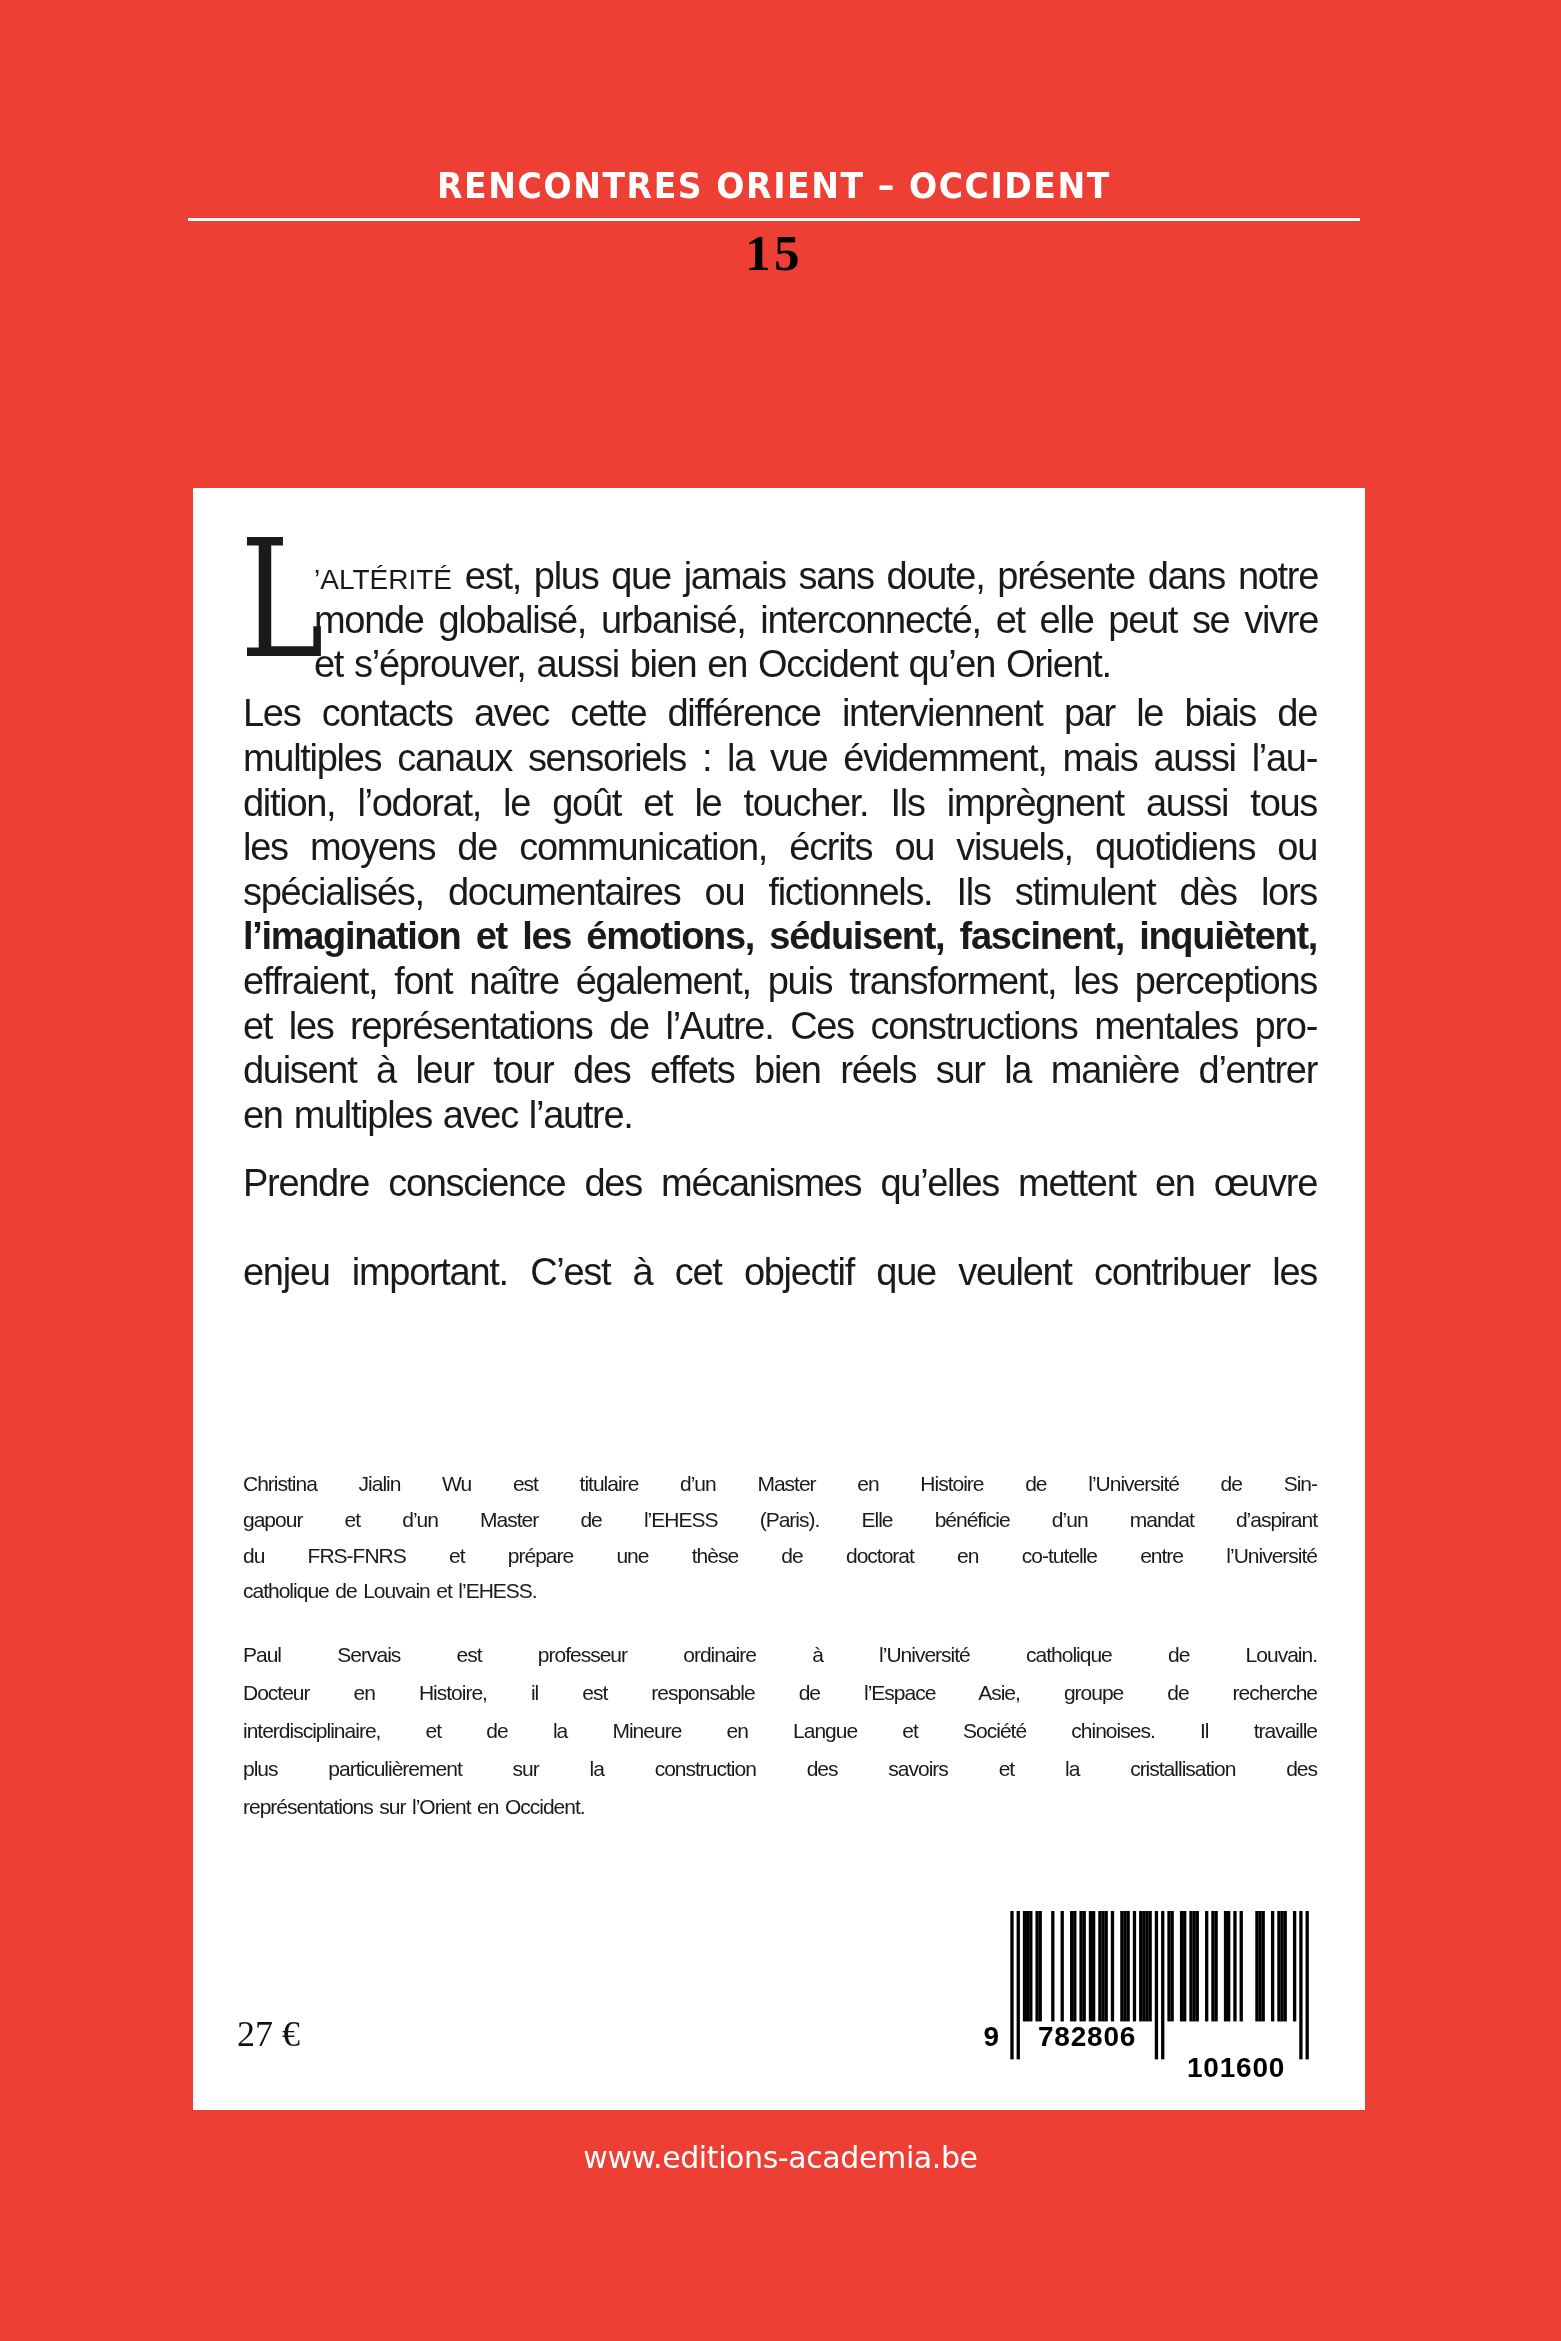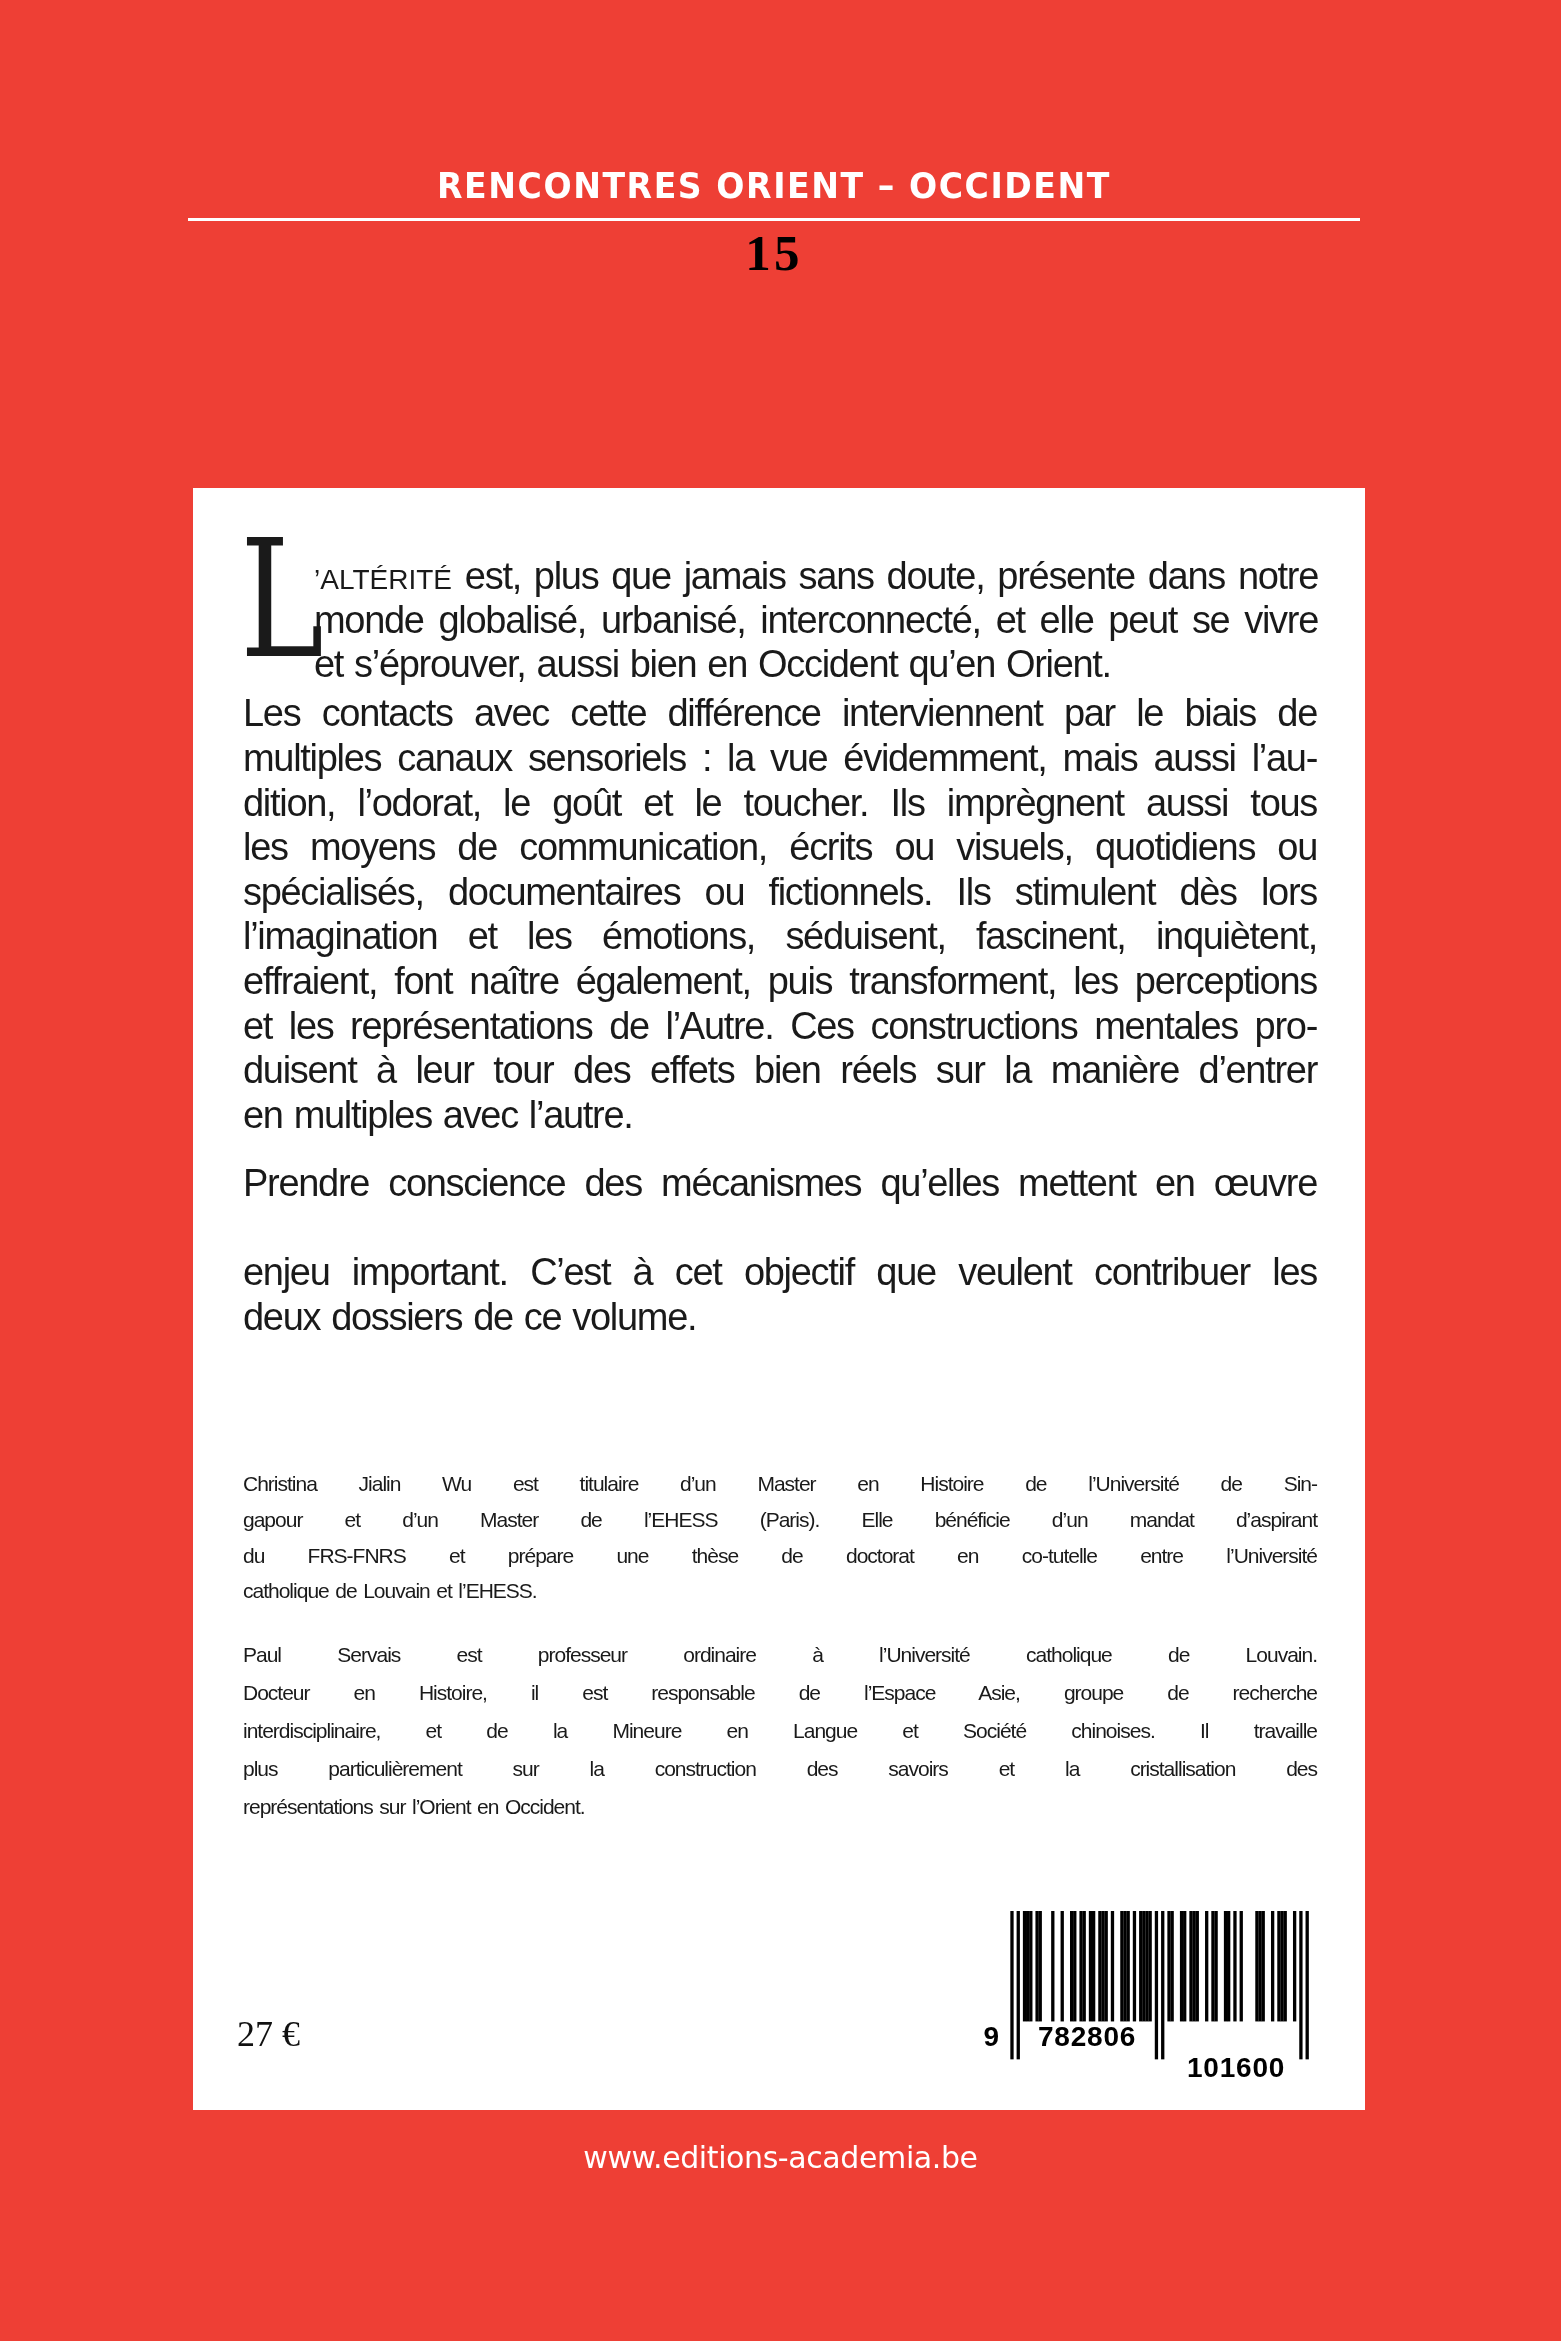--- a/index.html
+++ b/index.html
@@ -79,29 +79,28 @@
 
   <div class="line indent" style="top:66px;"><span class="smallcaps">’ALTÉRITÉ</span><span> est, plus que jamais sans doute, présente dans notre</span></div>
   <div class="line indent" style="top:110px;">monde globalisé, urbanisé, interconnecté, et elle peut se vivre</div>
   <div class="line indent last" style="top:154px;">et s’éprouver, aussi bien en Occident qu’en Orient.</div>
 
   <div class="line" style="top:203px;">Les contacts avec cette différence interviennent par le biais de</div>
   <div class="line" style="top:248px;">multiples canaux sensoriels : la vue évidemment, mais aussi l’au-</div>
   <div class="line" style="top:293px;">dition, l’odorat, le goût et le toucher. Ils imprègnent aussi tous</div>
   <div class="line" style="top:337px;">les moyens de communication, écrits ou visuels, quotidiens ou</div>
   <div class="line" style="top:382px;">spécialisés, documentaires ou fictionnels. Ils stimulent dès lors</div>
-  <div class="line" style="top:426px;">l’imagination et les émotions, séduisent, fascinent, inquiètent,</div>
+  <div class="line" style="top:426px;font-weight:bold;">l’imagination et les émotions, séduisent, fascinent, inquiètent,</div>
   <div class="line" style="top:471px;">effraient, font naître également, puis transforment, les perceptions</div>
   <div class="line" style="top:516px;">et les représentations de l’Autre. Ces constructions mentales pro-</div>
   <div class="line" style="top:560px;">duisent à leur tour des effets bien réels sur la manière d’entrer</div>
   <div class="line last" style="top:605px;">en multiples avec l’autre.</div>
 
   <div class="line" style="top:673px;">Prendre conscience des mécanismes qu’elles mettent en œuvre</div>
   <div class="line" style="top:762px;">enjeu important. C’est à cet objectif que veulent contribuer les</div>
-  <div class="line last" style="top:807px;">deux dossiers de ce volume.</div>
 
   <div class="bio">
     <div class="line" style="top:978px;">Christina Jialin Wu est titulaire d’un Master en Histoire de l’Université de Sin-</div>
     <div class="line" style="top:1014px;">gapour et d’un Master de l’EHESS (Paris). Elle bénéficie d’un mandat d’aspirant</div>
     <div class="line" style="top:1050px;">du FRS-FNRS et prépare une thèse de doctorat en co-tutelle entre l’Université</div>
     <div class="line last" style="top:1085px;">catholique de Louvain et l’EHESS.</div>
   </div>
   <div class="bio">
     <div class="line" style="top:1149px;">Paul Servais est professeur ordinaire à l’Université catholique de Louvain.</div>
     <div class="line" style="top:1187px;">Docteur en Histoire, il est responsable de l’Espace Asie, groupe de recherche</div>

